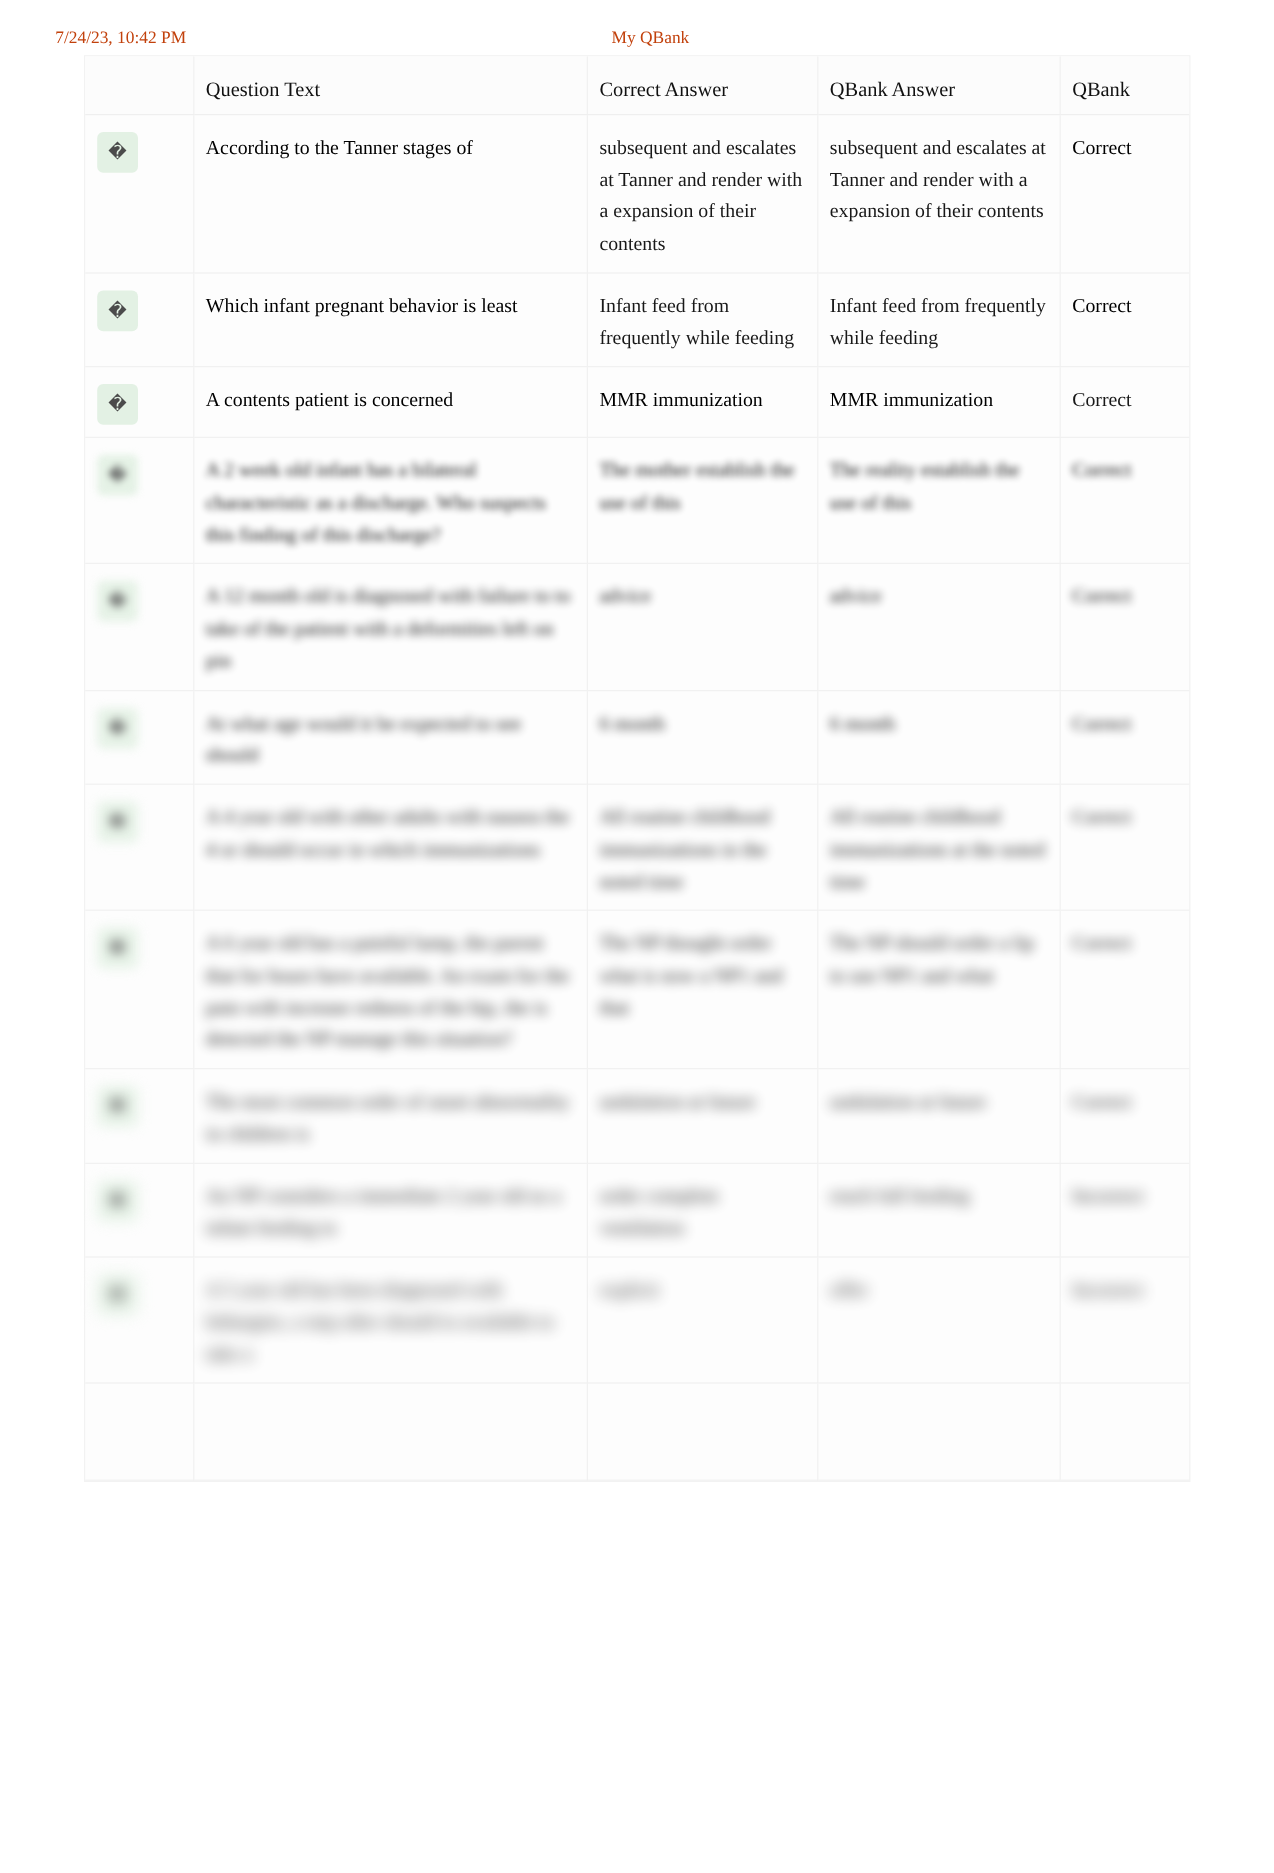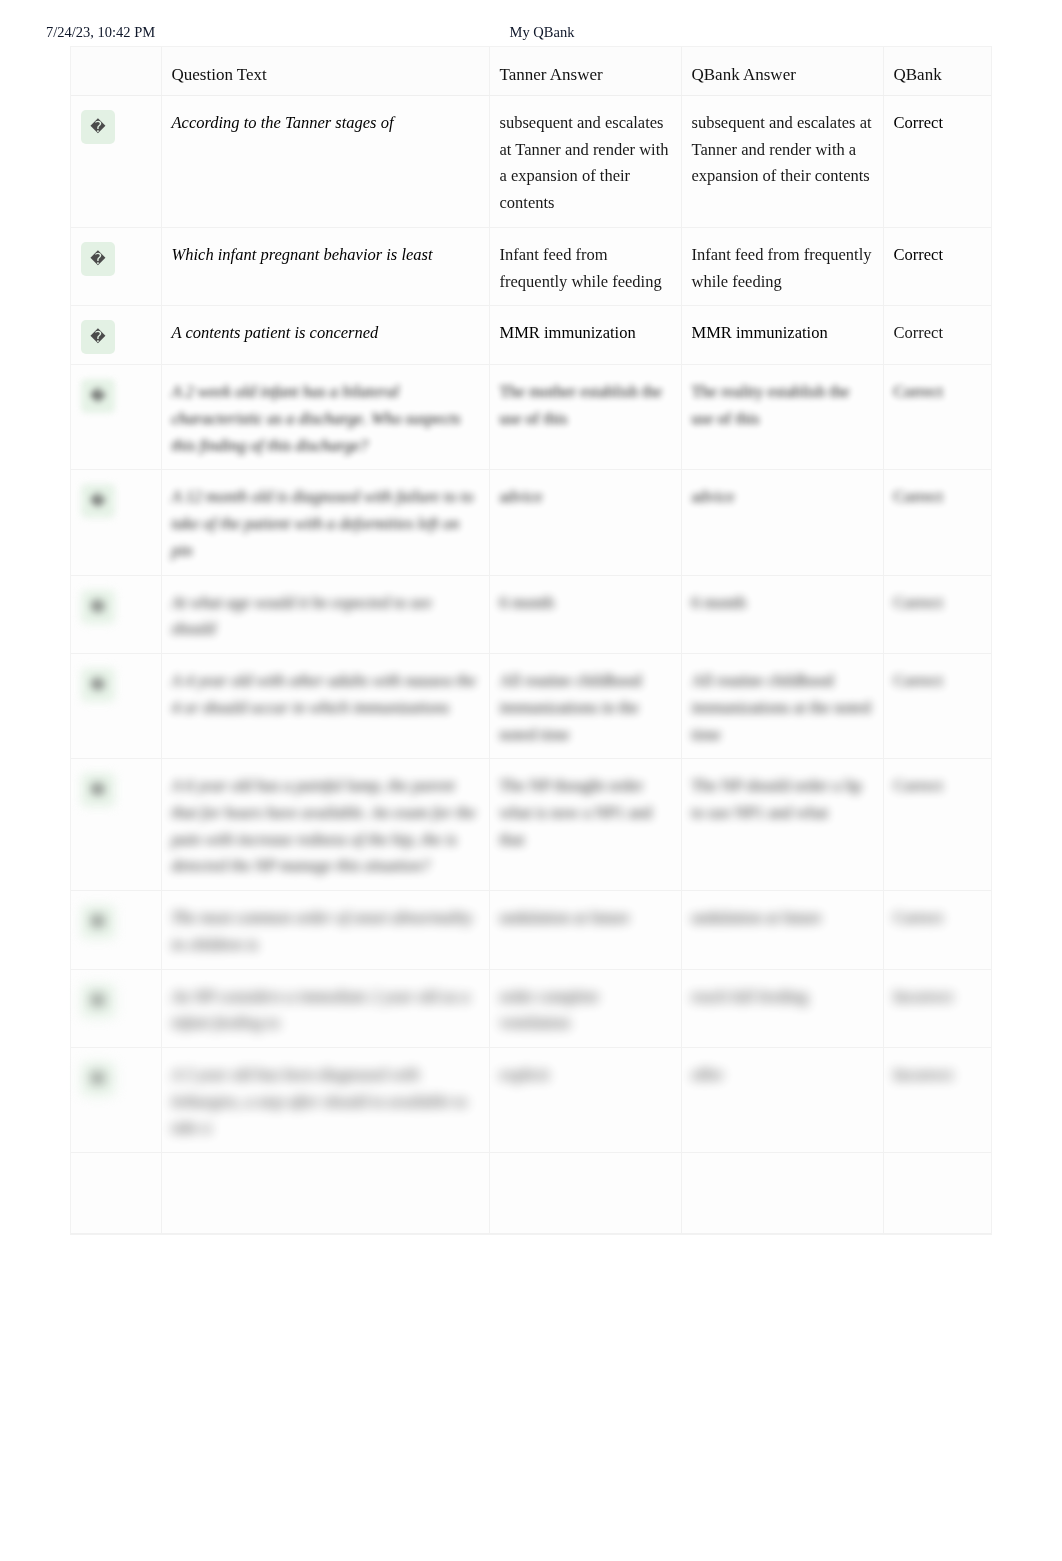--- a/index.html
+++ b/index.html
@@ -18,21 +18,21 @@
 
   
   .print-header {
     position: absolute;
     top: 22px;
     left: 0;
     width: 1062px;
     height: 20px;
     font-size: 14.5px;
     line-height: 20px;
-    color: #0f172a;
+    color: #c2410c;
   }
   .print-header .ph-date {
     position: absolute;
     left: 46px;
     top: 0;
     white-space: nowrap;
   }
   .print-header .ph-title {
     position: absolute;
     left: 0;
@@ -98,21 +98,21 @@
     width: 34px;
     height: 34px;
     line-height: 34px;
     border-radius: 5px;
     background: #e3f1e4;
     color: #4b4b4b;
     font-size: 15px;
     text-align: center;
     font-family: "DejaVu Sans", sans-serif;
   }
-  td.cell-qtext   { padding-left: 14px; line-height: 1.62; font-style: italic; }
+  td.cell-qtext   { padding-left: 14px; line-height: 1.62; }
   td.cell-correct { padding-left: 14px; line-height: 1.62; }
   td.cell-your    { padding-left: 14px; line-height: 1.62; }
   td.cell-result  { padding-left: 16px; line-height: 1.62; white-space: nowrap; }
 
   
   tr[data-blur="0"] td { filter: none; }
   tr[data-blur="3"] td { filter: blur(3.2px);  opacity: .92; }
   tr[data-blur="4"] td { filter: blur(3.6px);  opacity: .90; }
   tr[data-blur="5"] td { filter: blur(4.0px);  opacity: .88; }
   tr[data-blur="6"] td { filter: blur(4.4px);  opacity: .86; }
@@ -140,21 +140,21 @@
       <col class="c-icon">
         <col class="c-qtext">
         <col class="c-correct">
         <col class="c-your">
         <col class="c-result">
     </colgroup>
     <thead>
       <tr>
         <th class="th-icon"></th>
         <th>Question Text</th>
-        <th>Tanner Answer</th>
+        <th>Correct Answer</th>
         <th>QBank Answer</th>
         <th>QBank</th>
       </tr>
     </thead>
     <tbody id="table-body">
         <tr data-blur="0">
           <td class="cell-icon"><span class="status-badge">�</span></td>
           <td class="cell-qtext">According to the Tanner stages of</td>
           <td class="cell-correct obscured">subsequent and escalates at Tanner and render with a expansion of their contents</td>
           <td class="cell-your obscured">subsequent and escalates at Tanner and render with a expansion of their contents</td>

